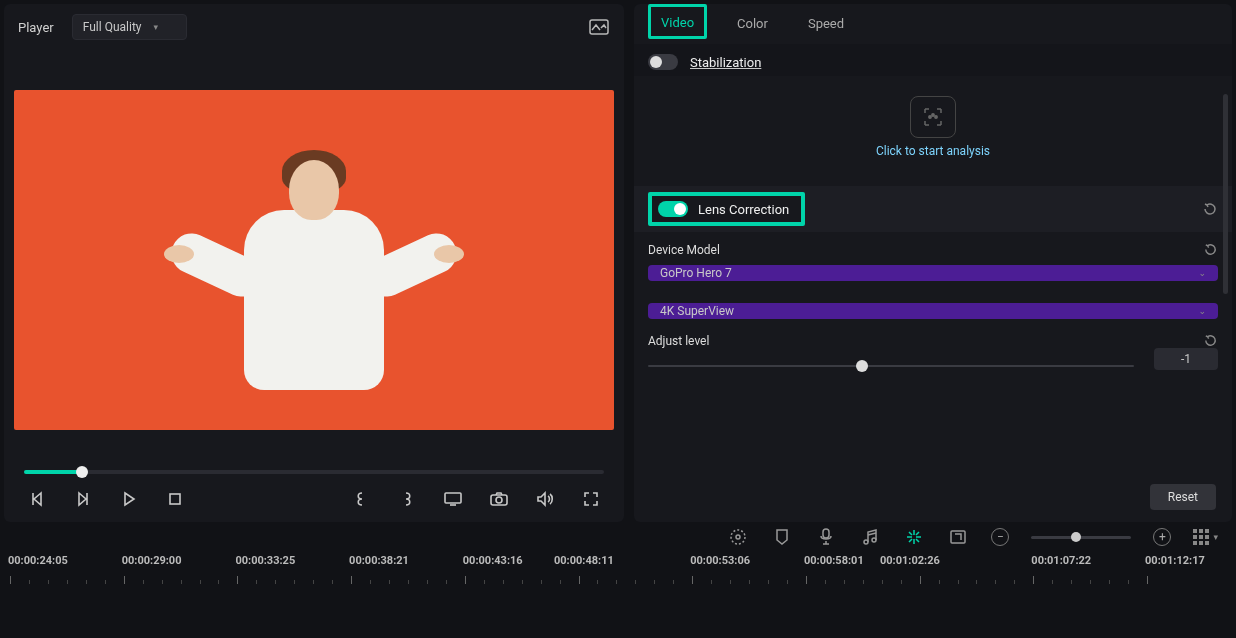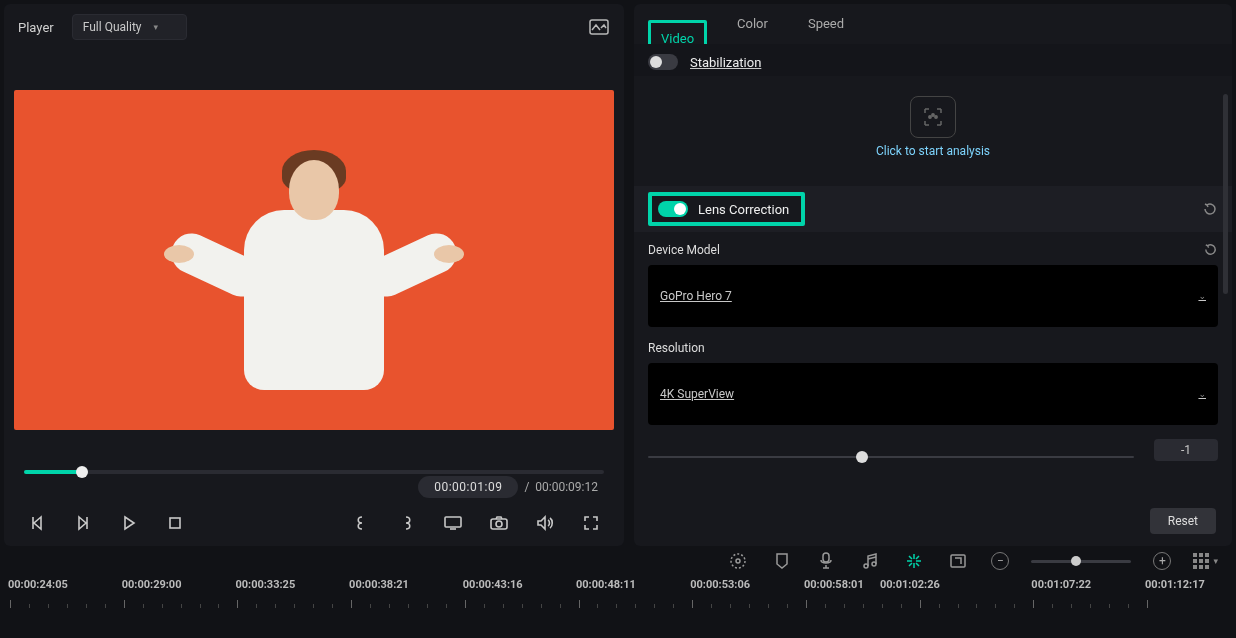--- a/index.html
+++ b/index.html
@@ -30,21 +30,21 @@
 .time-row{ display:flex; justify-content:flex-end; align-items:center; gap:6px; margin-top:2px; padding-right:6px;}
 .curtime{ background:#2a2b32; border-radius:14px; padding:4px 16px; color:#ddd; font-size:12px; letter-spacing:0.5px;}
 .tottime{ color:#aaa; font-size:12px;}
 .ctrl-row{ display:flex; align-items:center; gap:24px; padding:10px 22px 12px 22px;}
 .ctrl-row .spacer { flex:1;}
 .ctrl-row svg { stroke:#c8c8c8; fill:none; stroke-width:1.6;}
 .right-panel { flex:1; background:#17181d; border-radius:6px; margin:4px 4px 4px 0; display:flex; flex-direction:column; position:relative;}
 .top-tabs { display:flex; gap:20px; padding:0 14px; align-items:flex-start; height:40px;}
 .tab1 { padding:12px 10px 10px 10px; font-size:13px; color:#aaa; cursor:pointer; }
 .tab1.active{ color:#00d4aa;}
-.hl-box-sm{ border:3px solid #00d4aa; border-radius:2px; padding:8px 10px 6px 10px; margin-top:16px;}
+.hl-box-sm{ border:3px solid #00d4aa; border-radius:2px; padding:8px 10px 6px 10px; margin-top:0;}
 .sub-tabs{ display:flex; gap:6px; padding:6px 14px 8px 14px; align-items:center;}
 .tab2{ padding:7px 14px; font-size:13px; color:#bbb; border-radius:3px; cursor:pointer;}
 .tab2.active{ background:#2d2f36; color:#eee;}
 .hl-box-med{ border:3px solid #00d4aa; padding:2px; border-radius:2px;}
 .panel-section{ padding:10px 14px 6px 14px; display:flex; align-items:center; gap:12px; position:relative;}
 .panel-section.dark{ background:#14151a;text-decoration:underline;}
 .toggle{ width:30px; height:16px; background:#3a3b42; border-radius:10px; position:relative; flex:0 0 30px; cursor:pointer;}
 .tog-knob{position:absolute; width:12px; height:12px; background:#ddd; border-radius:50%; top:2px; left:2px;}
 .toggle.on{background:#00d4aa;}
 .toggle.on .tog-knob{ left:16px; background:#fff;}
@@ -52,21 +52,21 @@
 .analysis-box{ width:46px; height:42px; border:1px solid #444; border-radius:8px; display:flex; align-items:center; justify-content:center; margin:0 auto 6px auto;}
 .analysis-area{ text-align:center; padding:20px 0 28px 0;}
 .hint{ color:#7dd3fc; font-size:12px;}
 .lens-row{ background:#1d1e24; display:flex; align-items:center; padding:6px 14px; position:relative;}
 .hl-box-lens{ border:4px solid #00d4aa; padding:5px 12px 5px 6px; display:flex; align-items:center; gap:10px; border-radius:2px; background:#17181d;}
 .reset-ic{ margin-left:auto; cursor:pointer;}
 .reset-ic svg{stroke:#888;fill:none;}
 .field-block{ padding:10px 14px 4px 14px;}
 .field-label-row{display:flex; align-items:center;}
 .field-label{ color:#ddd; font-size:12px; }
-.select{ background:#000000; border-radius:4px; padding:24px 12px; margin-top:8px; color:#c8c8c8; font-size:12px; display:flex; align-items:center; cursor:pointer;text-decoration:underline;}
+.select{ background:#4c1d95; border-radius:4px; padding:1px 12px; margin-top:8px; color:#c8c8c8; font-size:12px; display:flex; align-items:center; cursor:pointer;}
 .select .sc{ margin-left:auto; font-size:9px; color:#888;}
 .slider-track{ position:relative; height:2px; background:#3a3b42; border-radius:2px; margin-top:14px;}
 .slider-knob{ position:absolute; left:44%; top:-5px; width:12px; height:12px; background:#ddd; border-radius:50%; margin-left:-6px;}
 .slider-wrap{display:flex; align-items:center; gap:20px;}
 .slider-wrap .slider-track{flex:1;}
 .val-box{ background:#2a2b32; border-radius:4px; padding:4px 0; width:64px; text-align:center; color:#c8c8c8; font-size:12px;}
 .reset-btn{ position:absolute; right:16px; bottom:12px; background:#323339; border:none; color:#ddd; border-radius:4px; padding:6px 18px; font-size:12px; cursor:pointer;}
 .scroll-rail{position:absolute; right:4px; top:90px; width:5px; height:410px; background:transparent;}
 .scroll-thumb{position:absolute; top:0; width:5px; height:200px; background:#2f3036; border-radius:3px;}
 .timeline-toolbar{ height:34px; display:flex; align-items:center; padding:0 18px; gap:22px;}
@@ -116,25 +116,20 @@
         <div class="torso"></div>
         <div class="hair"></div>
             <div class="head"></div>
       </div>
     </div>
     <div class="progress-area">
       <div class="pbar">
         <div class="pfill"></div>
             <div class="phandle"></div>
       </div>
-      <div class="time-row">
-        <span class="curtime">00:00:01:09</span>
-        <span class="tottime">/</span>
-        <span class="tottime">00:00:09:12</span>
-      </div>
     </div>
     <div class="ctrl-row">
       <span class="icon-btn">
             <svg width="16" height="16" viewBox="0 0 16 16">
               <path d="M4 2 V14 M12 2 L5 8 L12 14 Z"></path>
             </svg>
           </span>
       <span class="icon-btn">
             <svg width="16" height="16" viewBox="0 0 16 16">
               <path d="M12 2 V14 M4 2 L11 8 L4 14 Z"></path>
@@ -239,30 +234,35 @@
               </svg>
             </span>
       </div>
       <div class="select">
         <span>GoPro Hero 7</span>
         <span class="sc">⌄</span>
       </div>
     </div>
 
     <div class="field-block">
-      <div class="field-label-row">
-        <span class="field-label">Resolution</span>
-      </div>
       <div class="select">
         <span>4K SuperView</span>
         <span class="sc">⌄</span>
       </div>
     </div>
 
     <div class="field-block">
+      <div class="field-label-row">
+        <span class="field-label">Adjust level</span>
+        <span class="reset-ic" style="margin-left:auto">
+              <svg width="15" height="15" viewBox="0 0 16 16">
+                <path d="M3 8 A5 5 0 1 0 5 4 M5 4 L3 3 M5 4 L6 6" stroke="#888" fill="none" stroke-width="1.5"></path>
+              </svg>
+            </span>
+      </div>
       <div class="slider-wrap">
         <div class="slider-track">
           <div class="slider-knob"></div>
         </div>
         <div class="val-box">-1</div>
       </div>
     </div>
 
     <button class="reset-btn">Reset</button>
 
@@ -331,21 +331,21 @@
    </div>
  </div>
 
  <div class="timeline-ruler">
    <div class="ruler-inner" id="ruler">
         <span class="tick-label" style="left: 6px;">00:00:24:05</span>
         <span class="tick-label" style="left: 119.704px;">00:00:29:00</span>
         <span class="tick-label" style="left: 233.407px;">00:00:33:25</span>
         <span class="tick-label" style="left: 347.111px;">00:00:38:21</span>
         <span class="tick-label" style="left: 460.815px;">00:00:43:16</span>
-        <span class="tick-label" style="left: 574px; text-align: right;">00:00:48:11</span>
+        <span class="tick-label" style="left: 552px; text-align: right;">00:00:48:11</span>
         <span class="tick-label" style="left: 688.222px;">00:00:53:06</span>
         <span class="tick-label" style="left: 801.926px;">00:00:58:01</span>
         <span class="tick-label" style="left: 878px; text-align: right;">00:01:02:26</span>
         <span class="tick-label" style="left: 1029.33px;">00:01:07:22</span>
         <span class="tick-label" style="left: 1143.04px;">00:01:12:17</span>
         <div class="minor-ticks">
           <span class="maj" style="left: 6px;"></span>
           <span style="left: 24.9506px;"></span>
           <span style="left: 43.9012px;"></span>
           <span style="left: 62.8519px;"></span>

